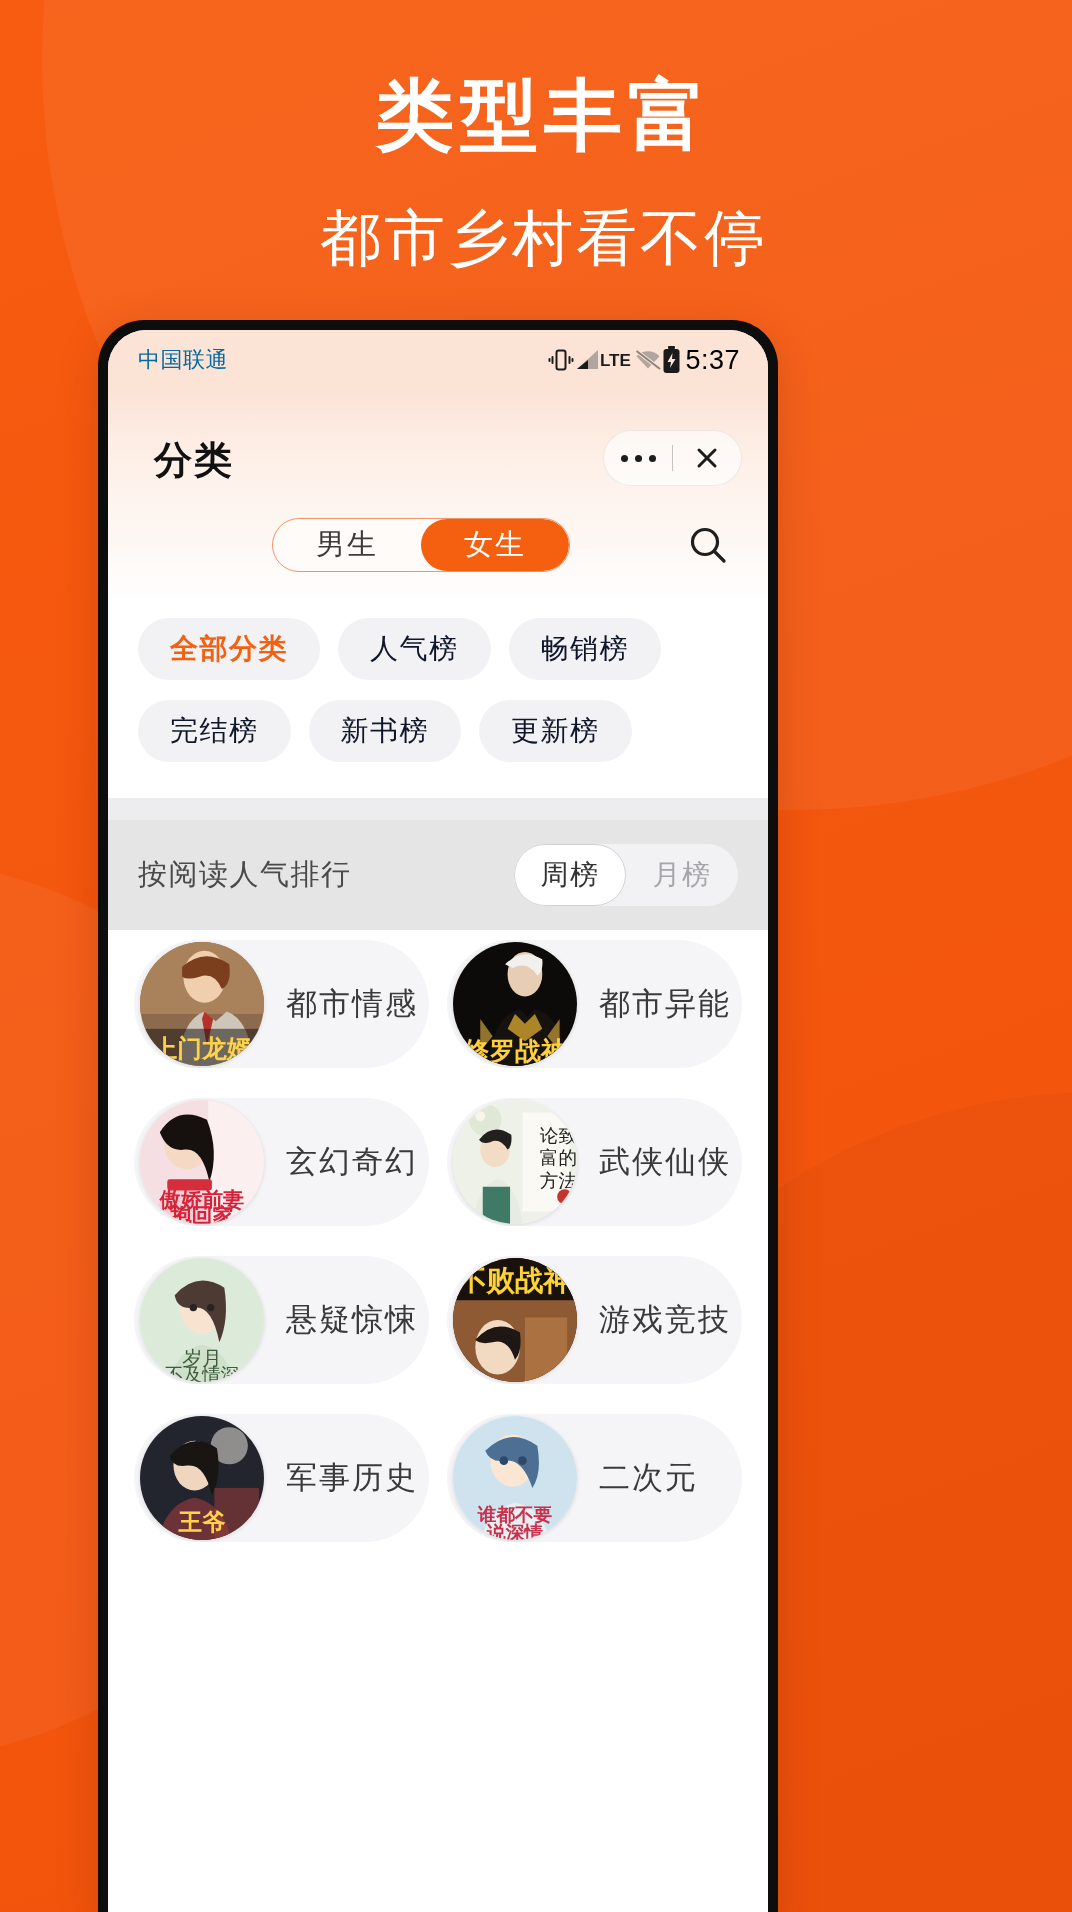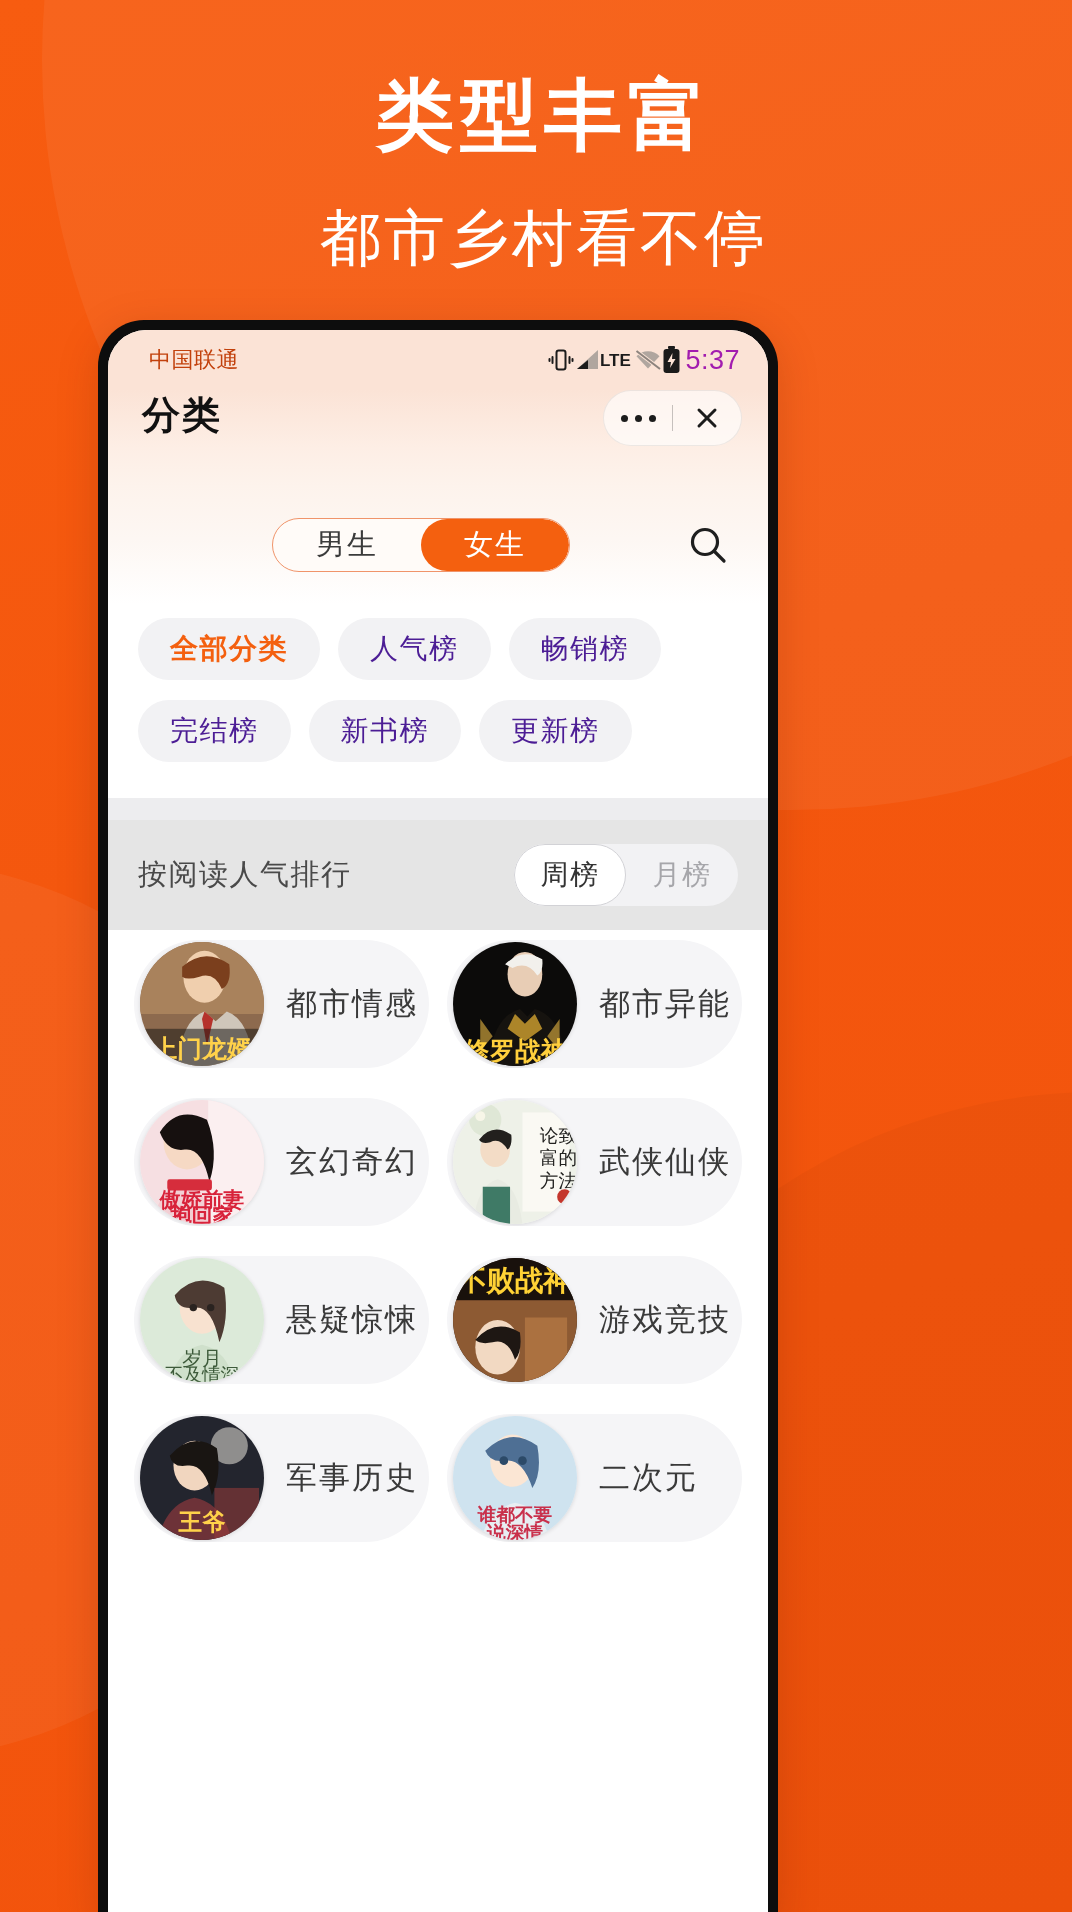--- a/index.html
+++ b/index.html
@@ -87,45 +87,44 @@
   .statusbar {
     height: 60px;
     background: #FBE3D6;
     display: flex;
     align-items: center;
     justify-content: space-between;
     padding: 0 28px 0 30px;
   }
   .carrier {
     font-size: 22px;
-    color: #c2410c;
+    color: #0369a1;
     letter-spacing: 0.5px;
-    margin-left: 11px;
   }
   .status-icons {
     display: flex;
     align-items: center;
     gap: 0;
   }
   .status-icons svg { display: block; }
   .clock {
     font-size: 27px;
-    color: #a21caf;
+    color: #000000;
     margin-left: 4px;
     letter-spacing: 0.5px;
   }
 
   
   .titlebar {
     height: 96px;
     background: linear-gradient(180deg,#FBE3D6 0%, #FDEEE5 60%, #FDF3EC 100%);
     display: flex;
-    align-items: flex-start;
+    align-items: flex-end;
     justify-content: space-between;
-    padding: 0 26px 0 34px;
+    padding: 0 26px 0 46px;
   }
   .page-title {
     font-size: 38px;
     font-weight: 700;
     color: #111;
     letter-spacing: 2px;
   }
   .capsule {
     display: flex;
     align-items: center;
@@ -196,21 +195,21 @@
     flex-wrap: wrap;
     gap: 20px 18px;
   }
   .chip {
     height: 62px;
     padding: 0 32px;
     border-radius: 31px;
     background: #F2F2F4;
     display: flex; align-items: center; justify-content: center;
     font-size: 28px;
-    color: #4c1d95;
+    color: #0f172a;
     letter-spacing: 1.5px;
   }
   .chip.active { color: #F4600F; font-weight: 600; }
 
   .section-gap { height: 22px; background: #EDEDEF; }
 
   
   .rank-head {
     height: 110px;
     background: #e5e5e5;

